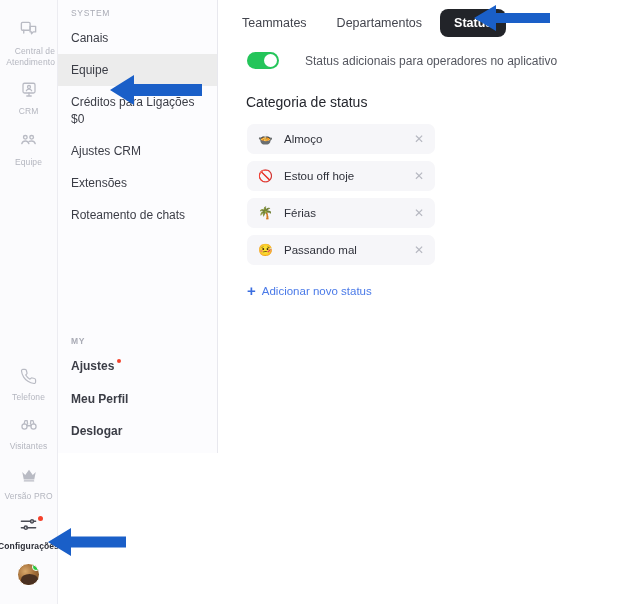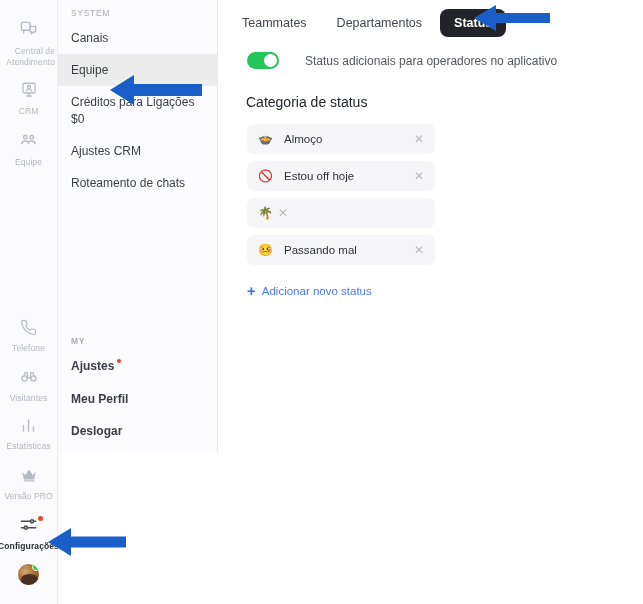--- a/index.html
+++ b/index.html
@@ -310,30 +310,20 @@
             <circle cx="6" cy="14" r="3.4"></circle>
             <circle cx="18" cy="14" r="3.4"></circle>
             <path d="M9.4 13h5.2"></path>
             <path d="M5.4 10.8 6.6 6.2h3l.5 4.6"></path>
             <path d="M18.6 10.8 17.4 6.2h-3l-.5 4.6"></path>
           </svg>
         </span>
         <span class="rail-label">Visitantes</span>
       </div>
 
-      <div class="rail-item">
-        <span class="rail-glyph">
-          <svg width="17" height="17" viewBox="0 0 24 24" fill="none" stroke="currentColor" stroke-width="1.9" stroke-linecap="round">
-            <path d="M5 20V12"></path>
-              <path d="M12 20V4"></path>
-              <path d="M19 20v-6"></path>
-          </svg>
-        </span>
-        <span class="rail-label">Estatisticas</span>
-      </div>
 
       <div class="rail-item">
         <span class="rail-glyph">
           <svg width="18" height="18" viewBox="0 0 24 24" fill="currentColor">
             <path d="M3 8l4 4 5-7 5 7 4-4-2 10H5L3 8z"></path>
             <rect x="5" y="19" width="14" height="1.8" rx=".6"></rect>
           </svg>
         </span>
         <span class="rail-label">Versão PRO</span>
       </div>
@@ -361,20 +351,21 @@
     </div>
   </div>
 
   <div class="menu-panel">
     <div class="menu-section-label">SYSTEM</div>
 
     <div class="menu-item">Canais</div>
     <div class="menu-item selected">Equipe</div>
     <div class="menu-item">Créditos para Ligações $0</div>
     <div class="menu-item">Ajustes CRM</div>
+    <div class="menu-item">Extensões</div>
     <div class="menu-item">Roteamento de chats</div>
 
     <div class="menu-bottom">
       <div class="menu-section-label">MY</div>
       <div class="menu-item">
         <span>Ajustes</span><span class="badge-dot"></span>
       </div>
       <div class="menu-item">Meu Perfil</div>
       <div class="menu-item">Deslogar</div>
     </div>
@@ -406,20 +397,21 @@
       </div>
 
       <div class="status-row">
         <span class="status-emoji">🚫</span>
         <span class="status-name">Estou off hoje</span>
         <span class="status-remove">✕</span>
       </div>
 
       <div class="status-row">
         <span class="status-emoji">🌴</span>
+        <span class="status-name">Férias</span>
         <span class="status-remove">✕</span>
       </div>
 
       <div class="status-row">
         <span class="status-emoji">🤒</span>
         <span class="status-name">Passando mal</span>
         <span class="status-remove">✕</span>
       </div>
     </div>
 

